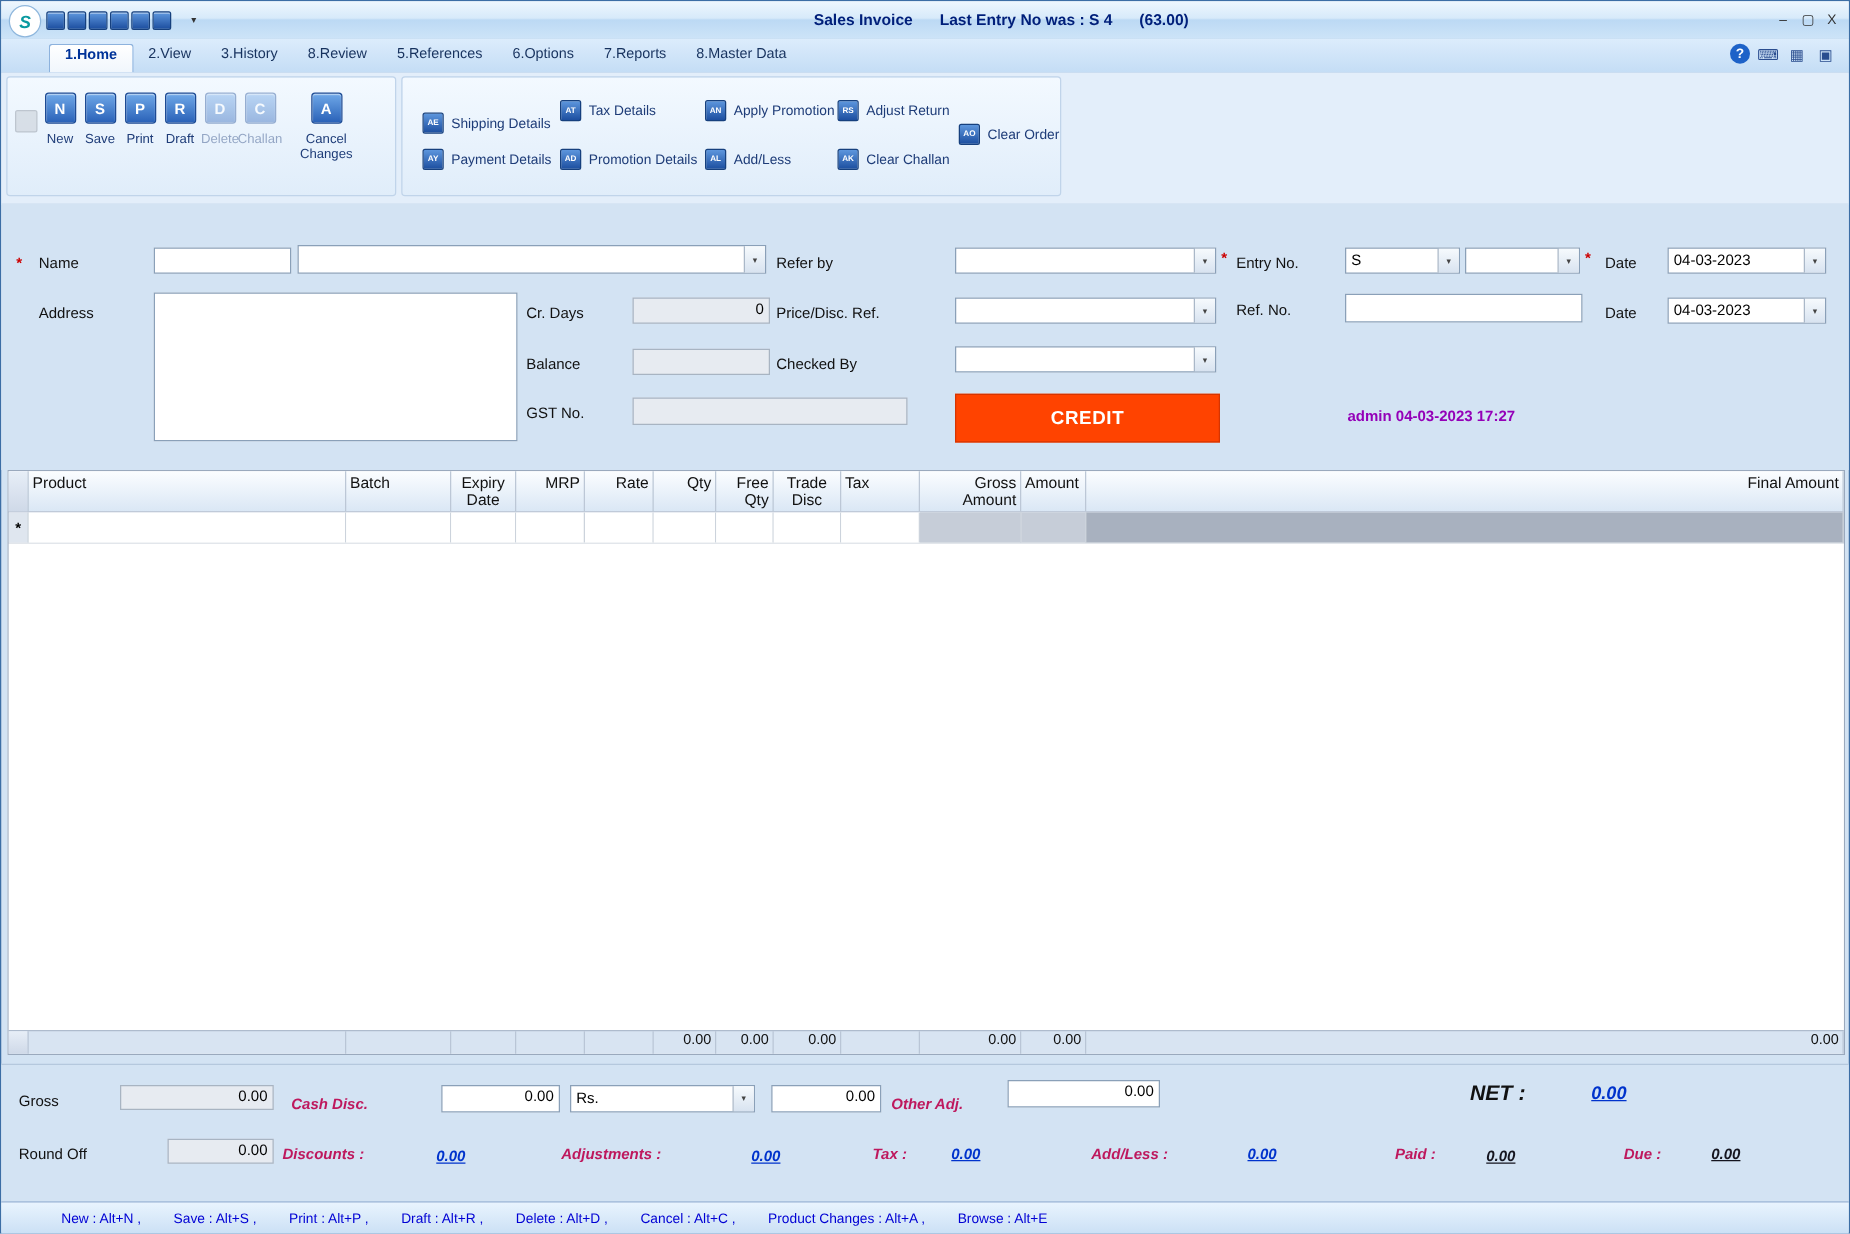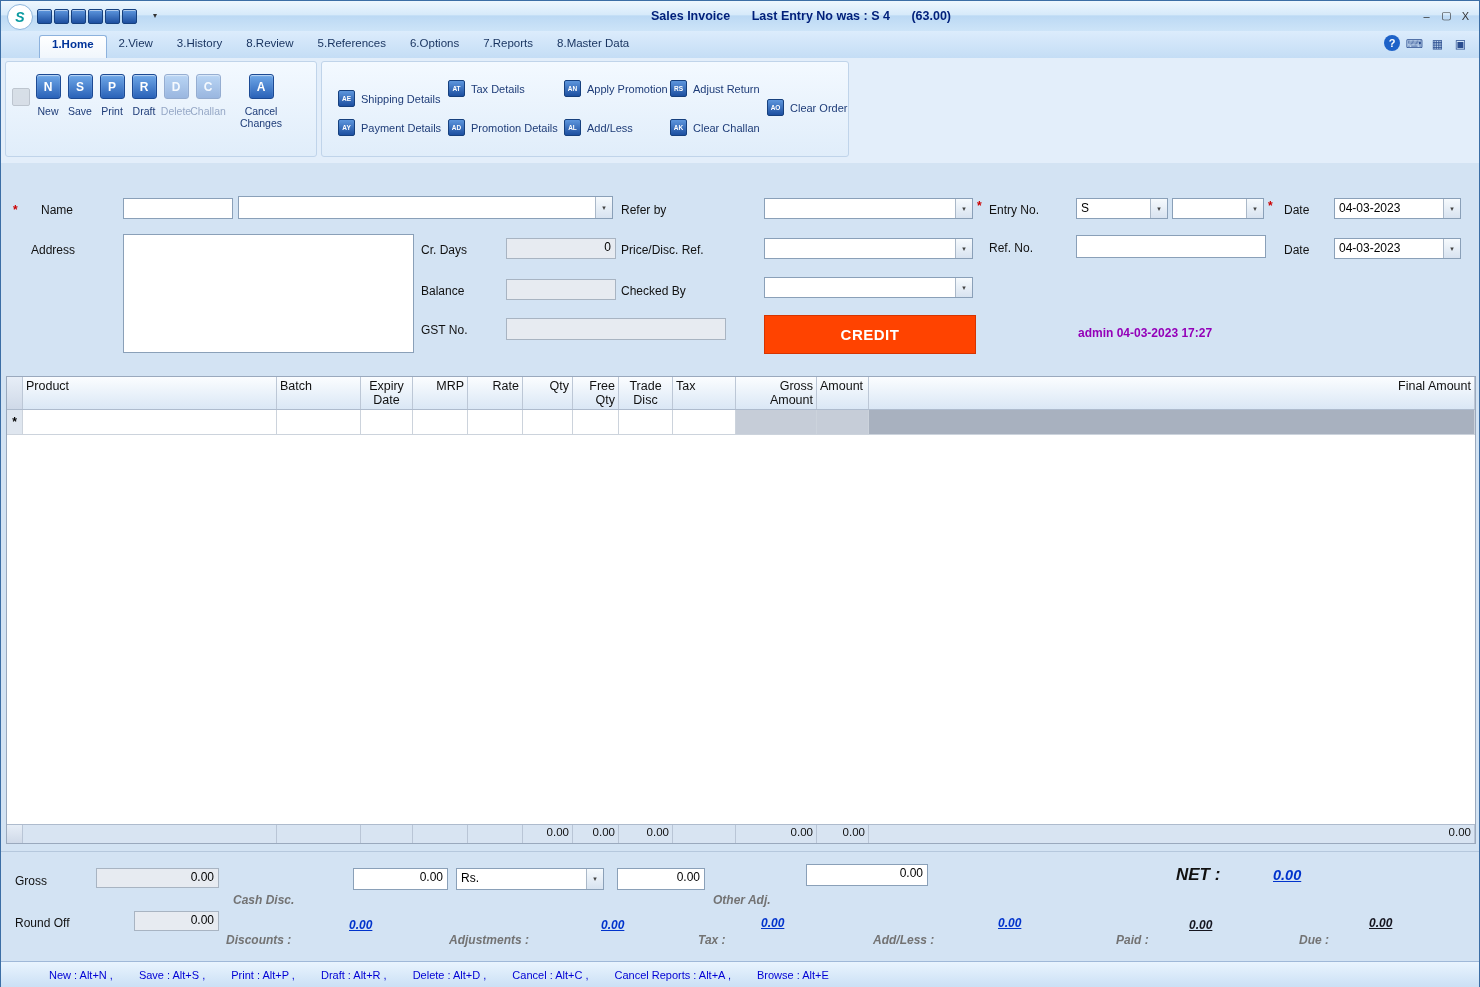--- a/index.html
+++ b/index.html
@@ -95,21 +95,21 @@
   #grid-inputrow .gcell{background:#fff;border-right:1px solid #ccd3dc;}
   #grid-inputrow .c-sel{background:#dfe6ef;text-align:center;font-weight:bold;font-size:12px;line-height:24px;}
   #grid-inputrow .shade{background:#c6cdd8;}
   #grid-inputrow .c-filler{background:#a8b1bf;}
   #grid-body{flex:1;background:#fff;}
   #grid-totals{height:18px;background:#d8e4f2;border-top:1px solid #aebbcd;}
   #grid-totals .gcell{font-size:11.5px;color:#111;padding:1px 3px;border-right:1px solid #b9c5d6;}
 
   
   #summary{position:absolute;left:0;top:850px;width:100%;height:110px;background:#d3e3f3;border-top:1px solid #b5c8dd;}
-  .sum-ital{font-style:italic;font-weight:bold;color:#737373;margin-top:17px;}
+  .sum-ital{font-style:italic;font-weight:bold;color:#be185d;}
   .linkval{position:absolute;font-size:12px;font-weight:bold;font-style:italic;color:#0033cc;text-decoration:underline;cursor:default;}
   .linkval.dark{color:#15151f;}
   #net-label{position:absolute;left:1175px;top:13px;font-size:17px;font-weight:bold;font-style:italic;color:#111;}
   #net-value{position:absolute;left:1272px;top:15px;font-size:14.5px;font-weight:bold;font-style:italic;color:#0033cc;text-decoration:underline;cursor:default;}
 
   
   #statusbar{position:absolute;left:0;top:960px;width:100%;height:26px;
     background:linear-gradient(#e9f4fe,#cbe0f5);border-top:1px solid #9fb8d8;
     display:flex;align-items:center;gap:26px;padding-left:48px;box-sizing:border-box;}
   #statusbar span{font-size:11px;color:#0000d4;white-space:nowrap;}
@@ -227,21 +227,21 @@
       </div>
       <div class="smallbtn" style="left:348px;top:57px">
         <div class="smicon">AK</div>
         <div class="slabel">Clear Challan</div>
       </div>
     </div>
   </div>
 
   <div id="formarea">
     <span class="req" style="left:12px;top:40px">*</span>
-    <span class="lbl" style="left:40px;top:40px">Name</span>
+    <span class="lbl" style="left:30px;top:40px">Name</span>
     <div class="input" style="left:122px;top:35px;width:110px"></div>
     <div class="combo" style="left:237px;top:33px;width:375px;height:23px">
       <div class="val"></div>
       <div class="cbtn">▾</div>
     </div>
     <span class="lbl" style="left:620px;top:40px">Refer by</span>
     <div class="combo" style="left:763px;top:35px;width:209px">
       <div class="val"></div>
       <div class="cbtn">▾</div>
     </div>
@@ -373,17 +373,17 @@
     <span class="linkval dark" style="left:1368px;top:64px">0.00</span>
   </div>
 
   <div id="statusbar">
     <span>New : Alt+N ,</span>
     <span>Save : Alt+S ,</span>
     <span>Print : Alt+P ,</span>
     <span>Draft : Alt+R ,</span>
     <span>Delete : Alt+D ,</span>
     <span>Cancel : Alt+C ,</span>
-    <span>Cancel Reports : Alt+A ,</span>
+    <span>Product Changes : Alt+A ,</span>
     <span>Browse : Alt+E</span>
   </div>
 
 </div>
 
 </body></html>

